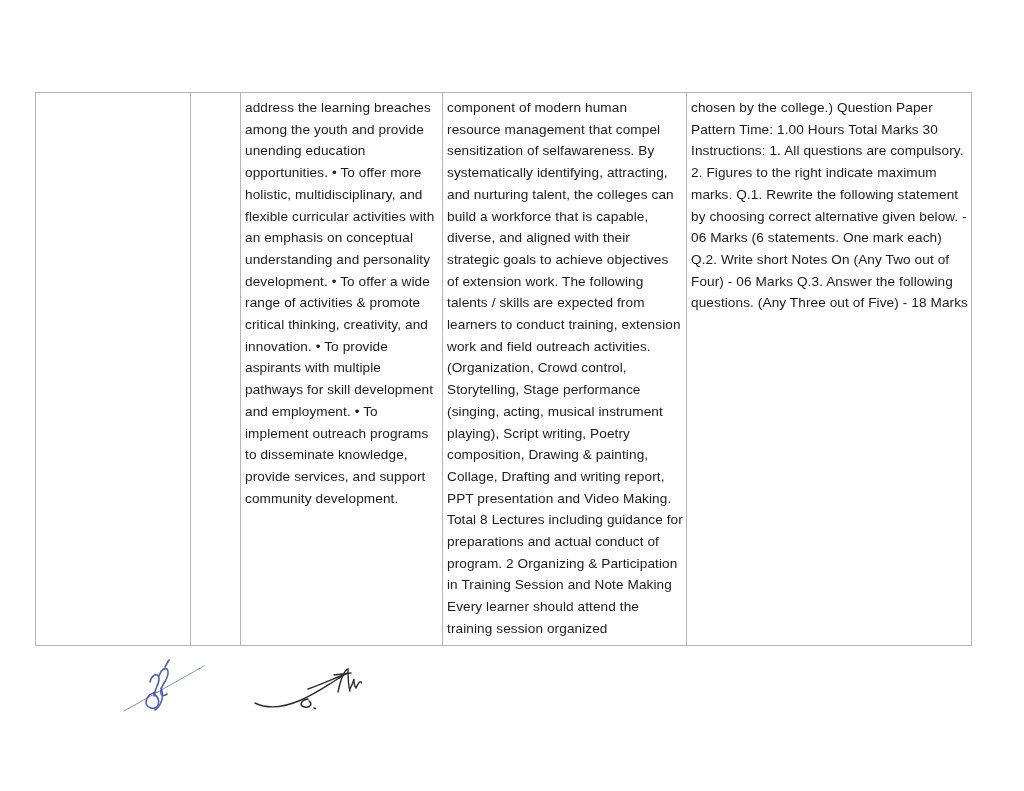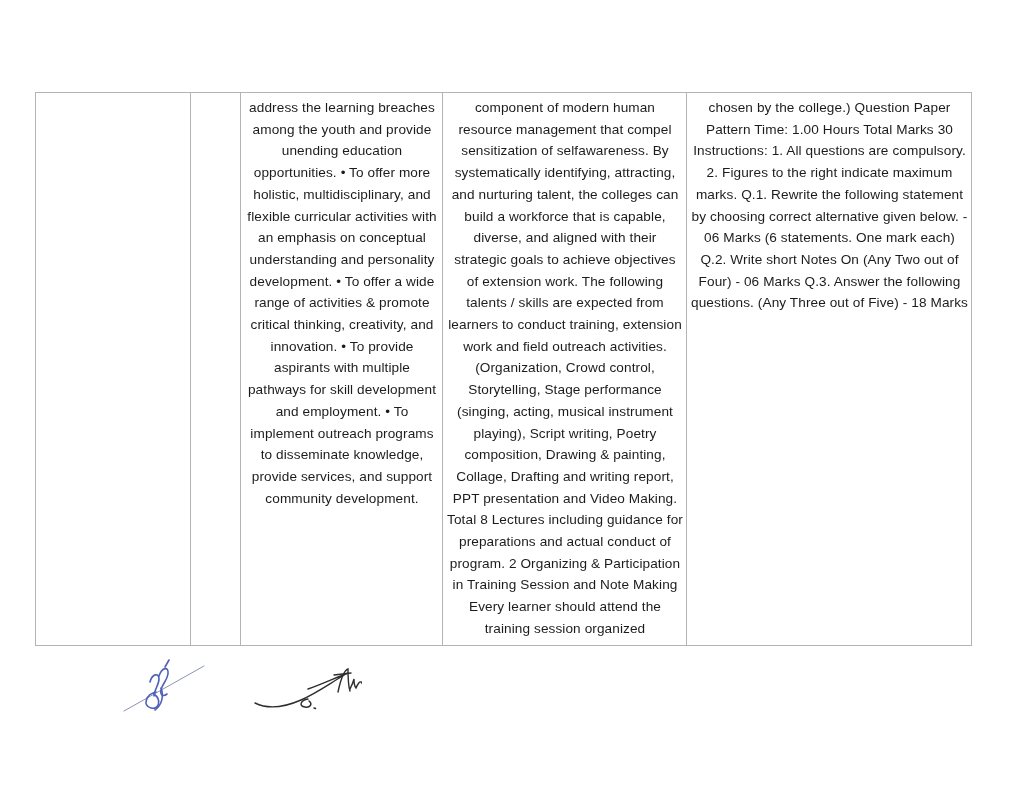--- a/index.html
+++ b/index.html
@@ -16,21 +16,20 @@
     font-family: "Liberation Sans", sans-serif;
   }
   table.doc-table {
     position: absolute;
     left: 35px;
     top: 92px;
     width: 936px;
     height: 554px;
     border-collapse: collapse;
     table-layout: fixed;
-    text-align: center;
   }
   table.doc-table td {
     border: 1px solid #b4b4b4;
     vertical-align: top;
     padding: 4px 3px 4px 4px;
     font-size: 13.6px;
     line-height: 21.7px;
     color: #1c1c1c;
     letter-spacing: 0.1px;
     word-wrap: break-word;

